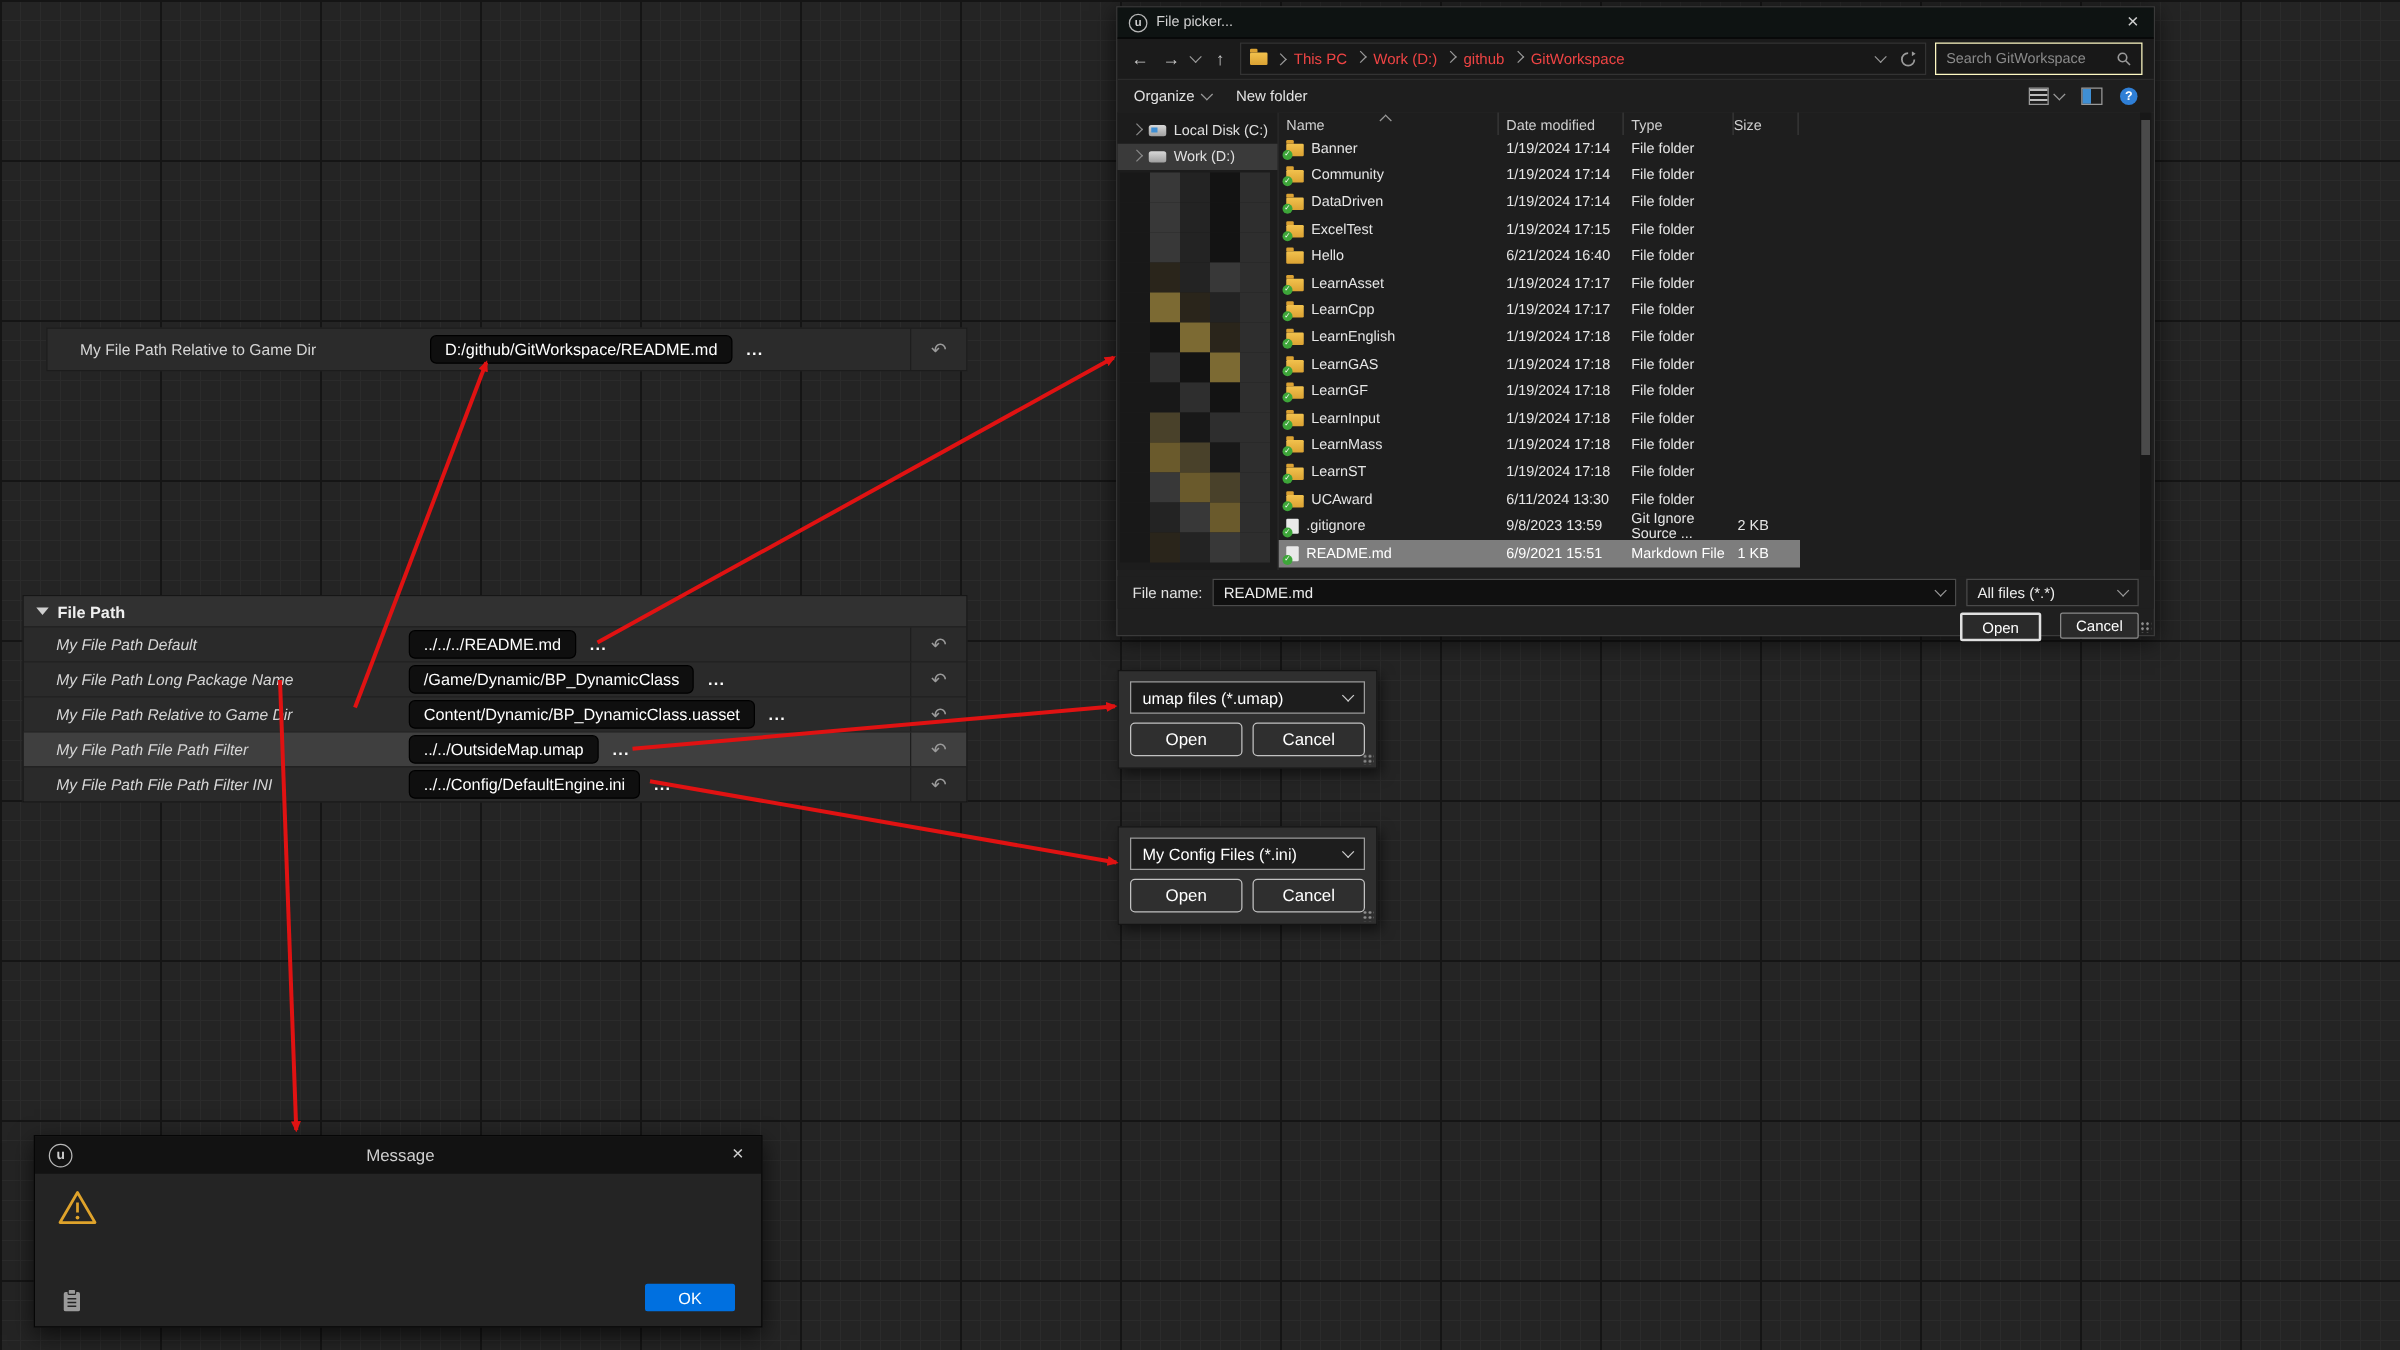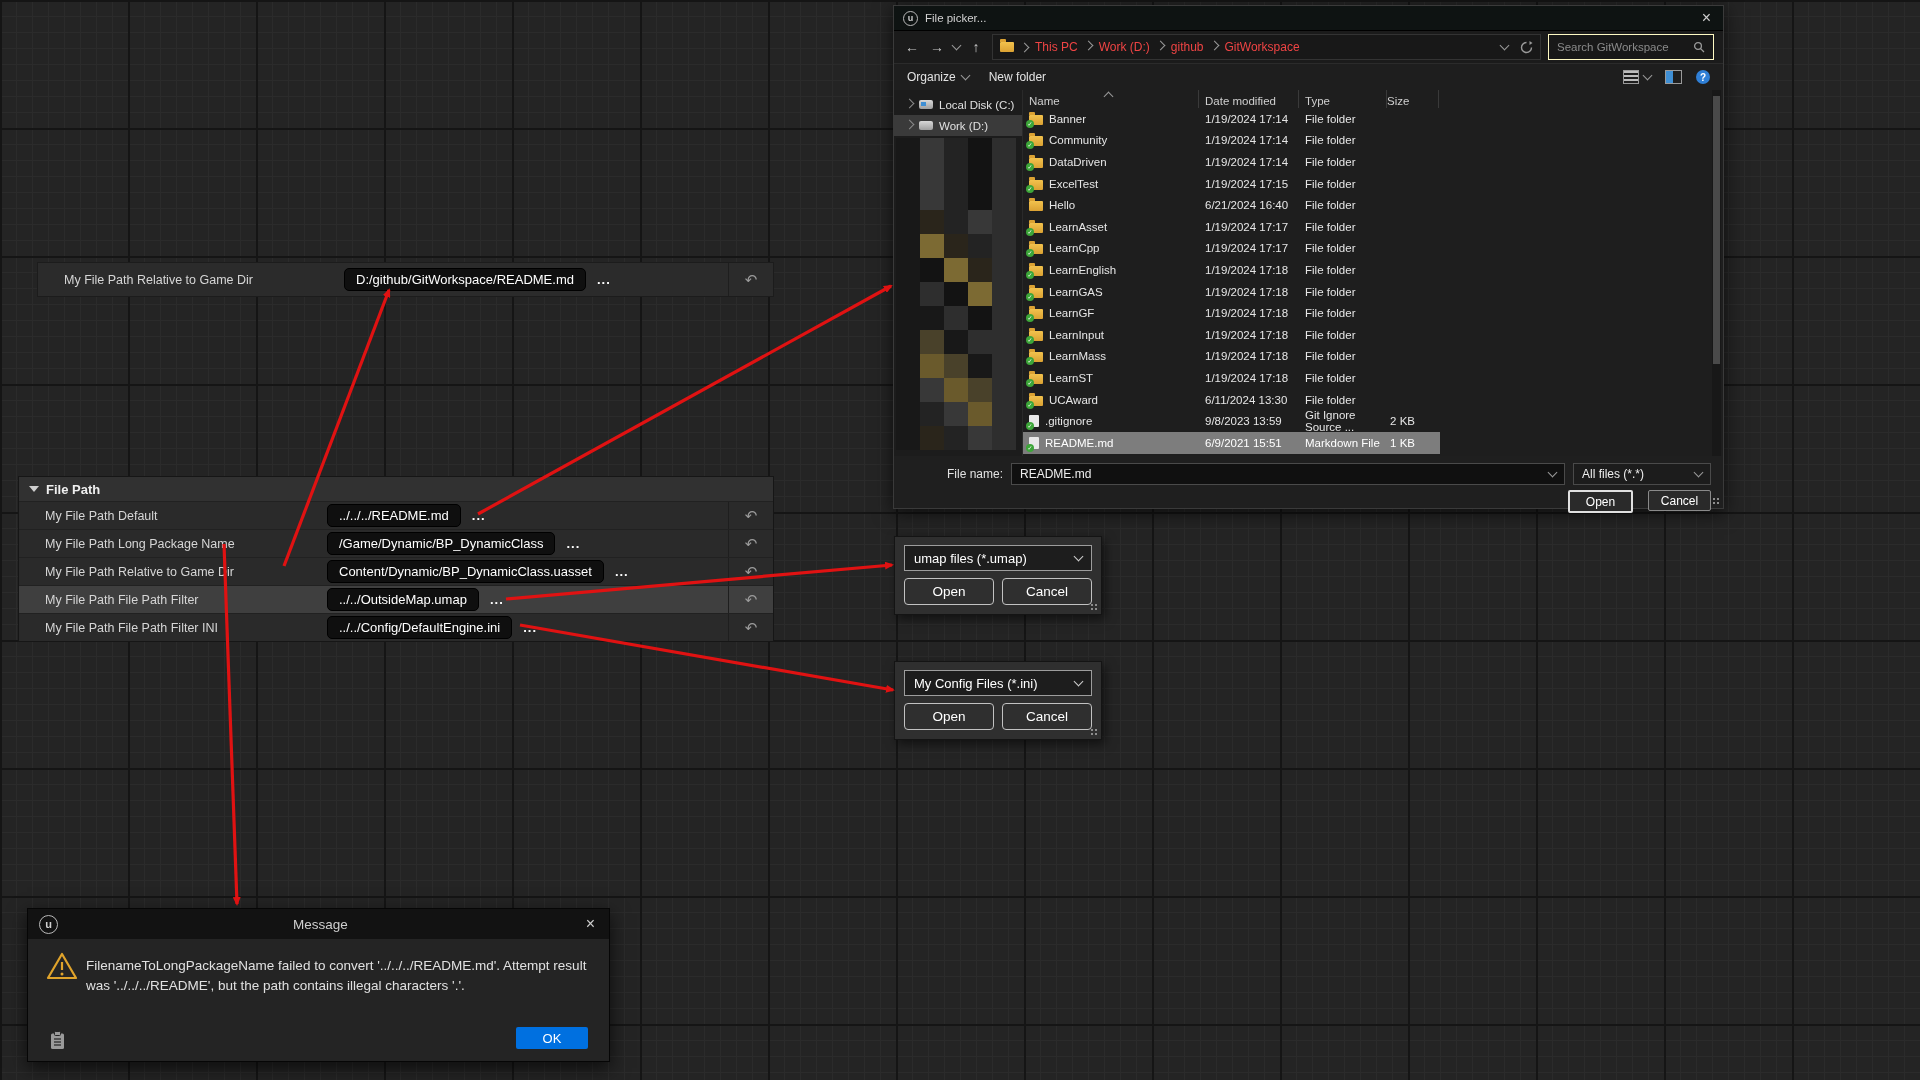--- a/index.html
+++ b/index.html
@@ -31,21 +31,21 @@
   .dots{color:#fff;font-weight:bold;font-size:13px;margin-left:11px;letter-spacing:1px;}
   .spacer{flex:1;}
   .colsep{width:1px;align-self:stretch;background:#1e1e1e;}
   .reset{width:44px;text-align:center;color:#9b9b9b;font-size:15px;}
 
   .fp-panel{left:18px;top:476px;width:754px;background:#2a2a2a;border:1px solid #161616;z-index:10;}
   .fp-head{height:24px;display:flex;align-items:center;background:#313131;color:#efefef;font-weight:bold;font-size:13px;padding-left:10px;gap:7px;}
   .fp-head .tri{width:0;height:0;border-left:5px solid transparent;border-right:5px solid transparent;border-top:6px solid #cfcfcf;}
   .fp-row{height:27px;display:flex;align-items:center;background:#2a2a2a;border-top:1px solid #212121;}
   .fp-row.hl{background:#3f3f3f;}
-  .fp-row .prop-label{width:282px;}
+  .fp-row .prop-label{width:282px;font-style:italic;}
 
   
   .picker{left:893px;top:5px;width:829px;height:502px;background:#1f1f1f;border:1px solid #3a3a3a;box-shadow:0 4px 18px rgba(0,0,0,.65);z-index:20;}
   .p-title{height:24px;background:#0e1312;display:flex;align-items:center;padding:0 9px;border-bottom:1px solid #000;}
   .ue-ring{width:13px;height:13px;border:1.5px solid #b9b9b9;border-radius:50%;color:#cfcfcf;font-size:9px;font-weight:bold;display:flex;align-items:center;justify-content:center;flex:0 0 auto;}
   .p-title-text{color:#d2d2d2;font-size:11.5px;margin-left:7px;flex:1;}
   .closex{color:#cfcfcf;font-size:16px;line-height:1;padding:0 3px;}
   .p-toolbar{height:32px;display:flex;align-items:center;background:#1b1b1b;border-bottom:1px solid #2b2b2b;padding:0 9px;gap:7px;}
   .navg{color:#c9c9c9;font-size:14px;width:18px;text-align:center;}
   .navchev{color:#9a9a9a;}
@@ -77,21 +77,21 @@
   .fl-row{height:21.6px;display:flex;align-items:center;}
   .fl-row.sel{background:#7d7d7d;color:#fff;}
   .nm{display:flex;align-items:center;gap:6px;}
   .fold{width:14px;height:10px;background:linear-gradient(#f2c24d,#dba233);border-radius:1px;position:relative;flex:0 0 auto;margin-top:2px;}
   .fold::before{content:"";position:absolute;left:0;top:-3px;width:6px;height:3px;background:#dba233;border-radius:1px 1px 0 0;}
   .fil{width:10px;height:12px;background:#e9e9e9;border-radius:1px;position:relative;flex:0 0 auto;}
   .git::after{content:"✓";position:absolute;left:-3px;bottom:-3px;width:8px;height:8px;background:#3da639;border-radius:50%;color:#fff;font-size:6px;line-height:8px;text-align:center;}
   .vscroll{position:absolute;right:2px;top:0;bottom:0;width:9px;background:#181818;}
   .vthumb{position:absolute;left:1px;right:1px;top:6px;height:268px;background:#4a4a4a;}
   .fname-row{position:absolute;left:0;right:0;top:455px;height:26px;display:flex;align-items:center;padding:0 12px;gap:8px;box-sizing:border-box;background:#1f1f1f;}
-  .fname-label{color:#e2e2e2;font-size:12px;white-space:nowrap;margin-left:41px;}
+  .fname-label{color:#e2e2e2;font-size:12px;white-space:nowrap;}
   .combo{height:22px;background:#101010;border:1px solid #4a4a4a;display:flex;align-items:center;padding:0 8px;color:#eee;font-size:12px;box-sizing:border-box;}
   .combo .chev{margin-left:auto;color:#9a9a9a;}
   .fname-combo{flex:1;}
   .ftype-combo{width:138px;background:#1c1c1c;}
   .pbtns{position:absolute;right:12px;top:484px;display:flex;gap:15px;}
   .wbtn{width:61px;height:19px;display:flex;align-items:center;justify-content:center;background:#2a2a2a;border:1px solid #8a8a8a;border-radius:2px;color:#fff;font-size:12px;}
   .wbtn.def{border:2px solid #e0e0e0;}
   .grip{position:absolute;right:2px;bottom:2px;width:9px;height:9px;background-image:radial-gradient(#8d8d8d 1px,transparent 1.2px);background-size:4px 4px;}
 
   
@@ -513,21 +513,20 @@
   <div class="msg-title">
     <span class="ue-ring">u</span>
     <span class="msg-title-text">Message</span>
     <span class="closex">×</span>
   </div>
   <svg class="abs" style="left:18px;top:42px;" width="32" height="30" viewBox="0 0 32 30">
     <path d="M16 3 L30 27 L2 27 z" fill="none" stroke="#dfa32b" stroke-width="2.2" stroke-linejoin="round"></path>
     <line x1="16" y1="11" x2="16" y2="19" stroke="#dfa32b" stroke-width="2.2"></line>
     <circle cx="16" cy="23" r="1.5" fill="#dfa32b"></circle>
   </svg>
-  <div class="msg-text">FilenameToLongPackageName failed to convert '../../../README.md'. Attempt result was '../../../README', but the path contains illegal characters '.'.</div>
   <svg class="abs" style="left:22px;bottom:11px;" width="15" height="19" viewBox="0 0 15 19">
     <rect x="1" y="2.5" width="13" height="15.5" rx="1.5" fill="#9a9a9a"></rect>
     <rect x="4.5" y="0.5" width="6" height="4" rx="1" fill="#9a9a9a" stroke="#242424"></rect>
     <line x1="4" y1="8" x2="11" y2="8" stroke="#242424" stroke-width="1.2"></line>
     <line x1="4" y1="11" x2="11" y2="11" stroke="#242424" stroke-width="1.2"></line>
     <line x1="4" y1="14" x2="11" y2="14" stroke="#242424" stroke-width="1.2"></line>
   </svg>
   <span class="okbtn" id="okbtn" style="background: rgb(0, 112, 224);">OK</span>
 </div>
 

